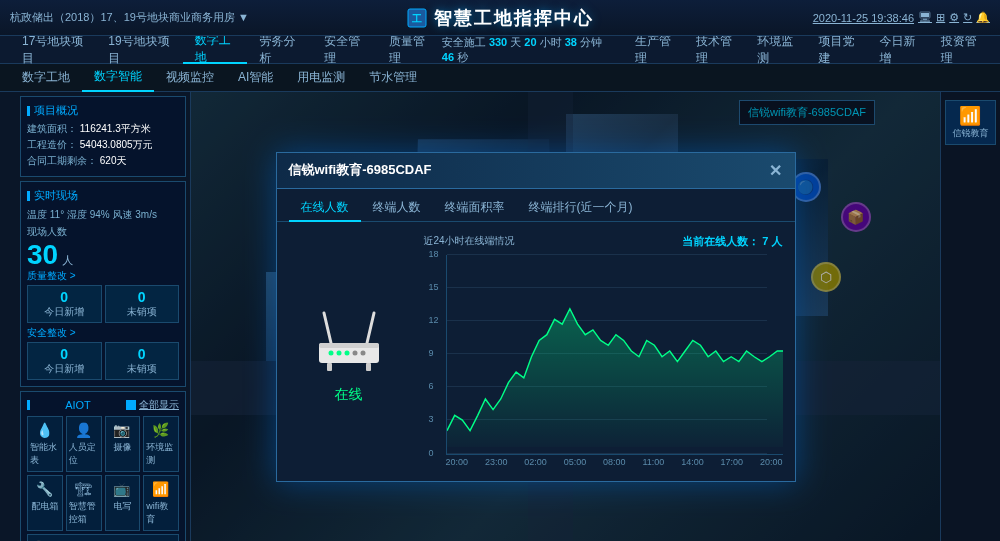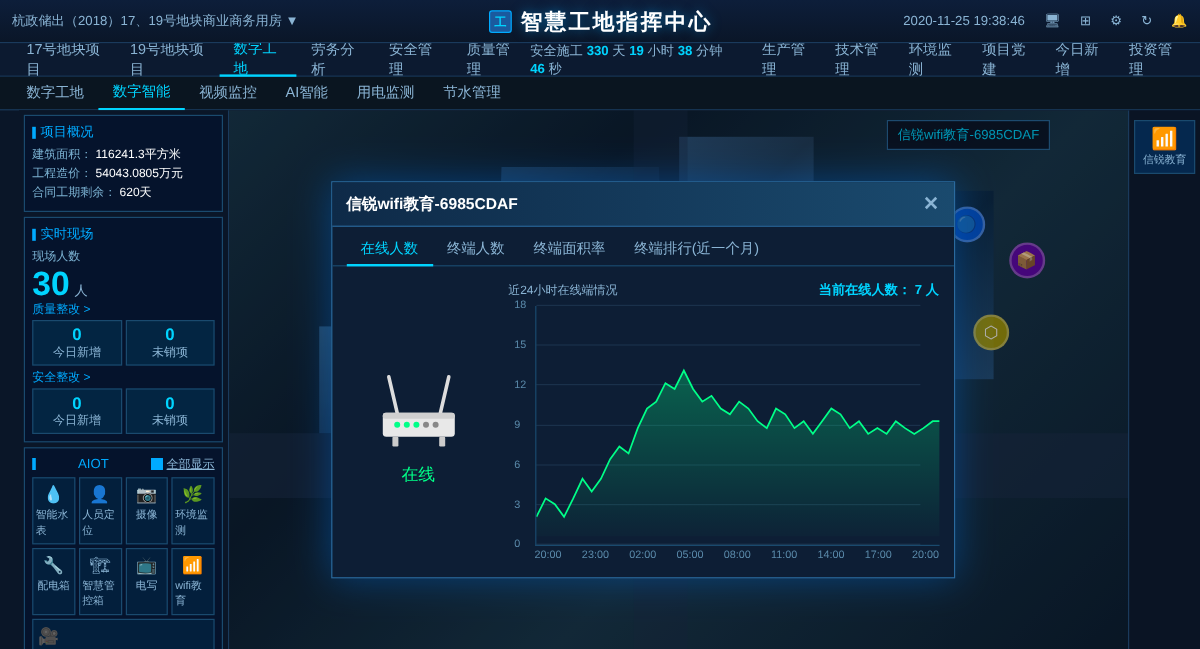--- a/index.html
+++ b/index.html
@@ -47,23 +47,24 @@
     .top-bar-center .title {
       font-size: 18px;
       font-weight: bold;
       color: #fff;
       letter-spacing: 2px;
       text-shadow: 0 0 10px #00aaff88;
     }
     .top-bar-right {
       display: flex;
       align-items: center;
-      gap: 16px;
+      gap: 4px;
       font-size: 11px;
       color: #8ab4d4;
+      text-decoration: underline;
     }
 
     
     .nav-bar-1 {
       height: 28px;
       background: #0c1a30;
       border-bottom: 1px solid #1a3a5c;
       display: flex;
       align-items: center;
       padding: 0 10px;
@@ -467,21 +468,21 @@
   <span class="nav-item">19号地块项目</span>
   <span class="nav-item active">数字工地</span>
   <span class="nav-item">劳务分析</span>
   <span class="nav-item">安全管理</span>
   <span class="nav-item">质量管理</span>
 
   <div class="safety-info" style="margin-left:auto; font-size:11px; color:#8ab4d4;">
     <span>安全施工 </span>
     <span class="highlight">330</span>
     <span> 天 </span>
-    <span class="highlight">19</span>
+    <span class="highlight">20</span>
     <span> 小时 </span>
     <span class="highlight">38</span>
     <span> 分钟 </span>
     <span class="highlight">46</span>
     <span> 秒</span>
   </div>
 
   <div class="right-nav">
     <span class="nav-item">生产管理</span>
     <span class="nav-item">技术管理</span>
@@ -519,20 +520,25 @@
       </div>
       <div class="info-row">
         <span>合同工期剩余</span>：
         <span class="info-value">620天</span>
       </div>
     </div>
 
     <div class="section-block">
       <div class="section-title">
         <span>实时现场</span>
+      </div>
+      <div class="weather-info">
+        <span>温度 11°</span>
+        <span>湿度 94%</span>
+        <span>风速 3m/s</span>
       </div>
       <div class="info-row" style="margin-top:3px;">
         <span>现场人数</span>
       </div>
       <div style="display:flex; align-items:baseline; gap:4px;">
         <span class="big-number">30</span>
         <span style="font-size:11px; color:#8ab4d4;">人</span>
       </div>
       <div class="info-row" style="color:#00aaff; cursor:pointer; font-size:10px;">
         质量整改 &gt;

